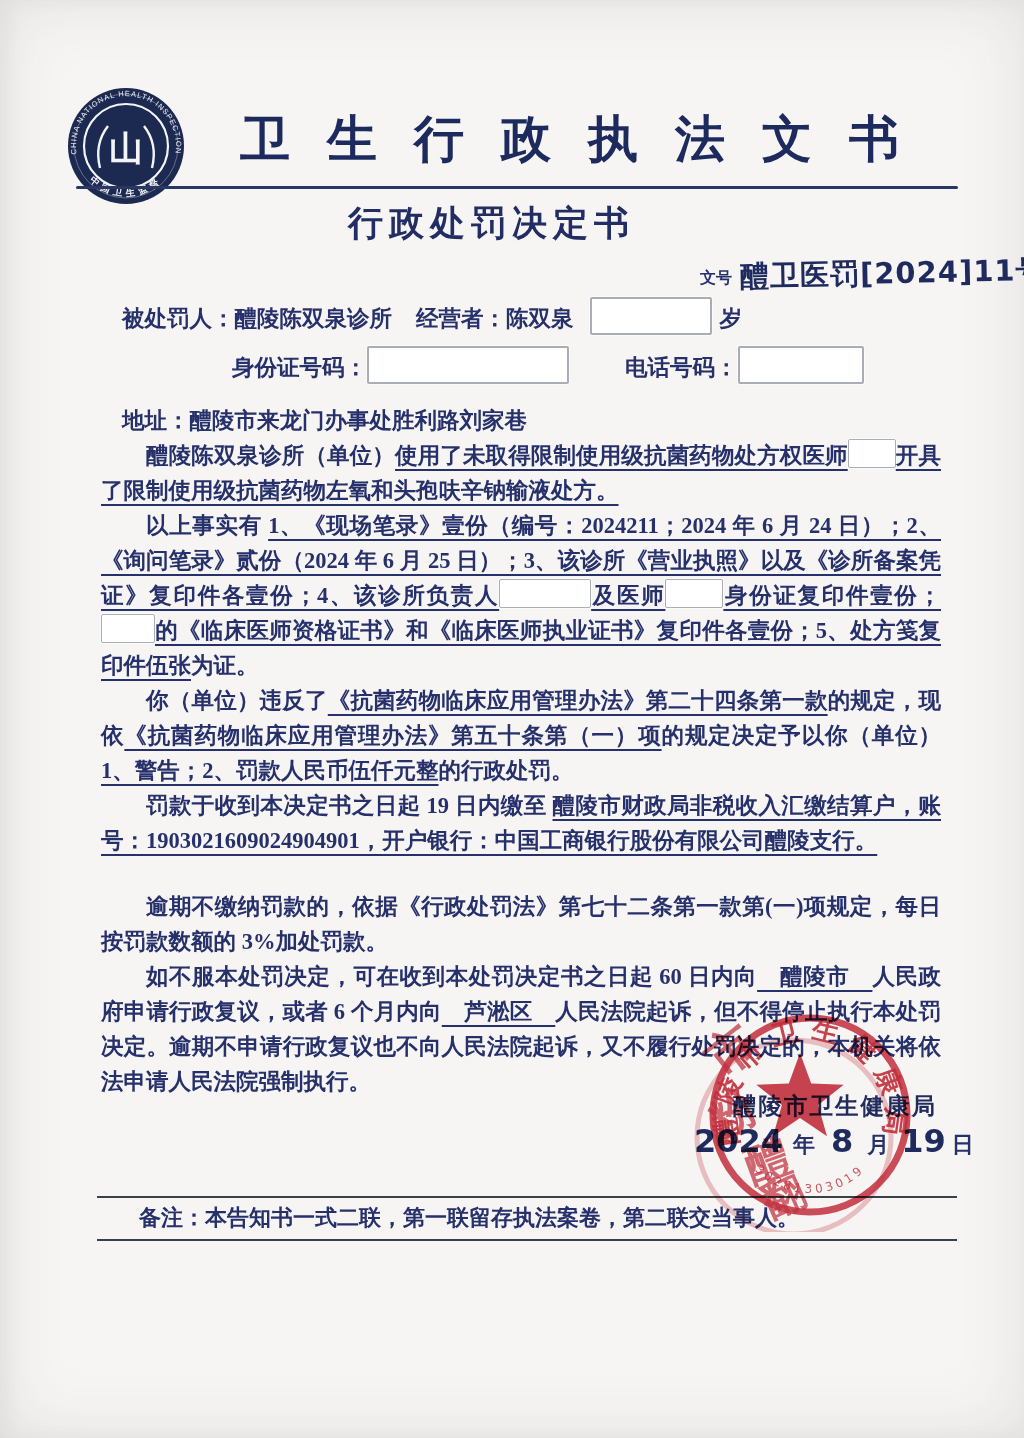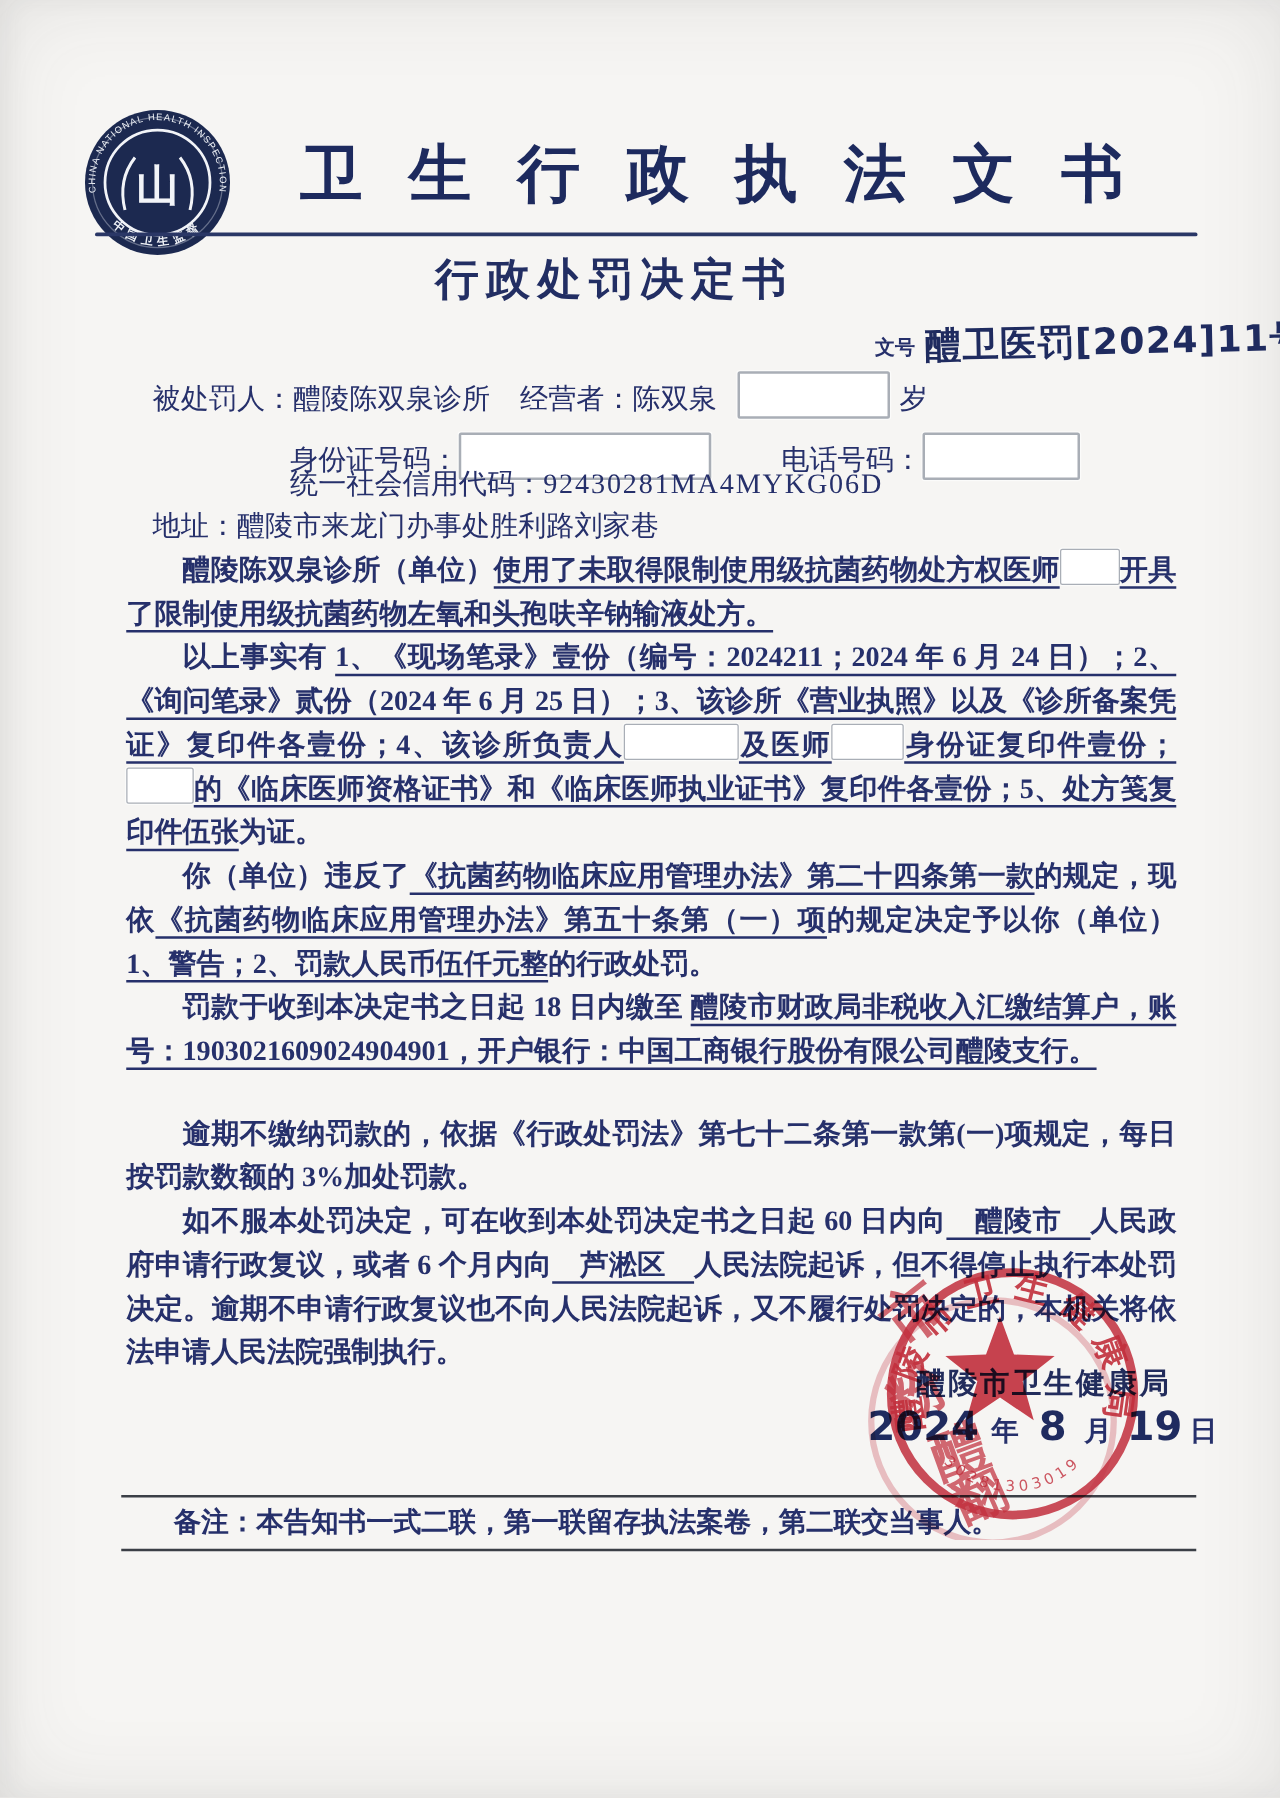--- a/index.html
+++ b/index.html
@@ -15,21 +15,21 @@
     left:240px;top:106px;font-size:50px;font-weight:bold;color:#1d2a5e;
     letter-spacing:37px;white-space:nowrap;
   }
   .header-rule{left:76px;top:186px;width:882px;height:3px;background:#2a3766;border-radius:2px;}
   .doc-title{left:348px;top:200px;font-size:35px;font-weight:bold;letter-spacing:6px;color:#222e63;}
   .docno{left:700px;top:254px;display:flex;align-items:baseline;gap:8px;white-space:nowrap;}
   .docno-label{font-size:16px;font-weight:bold;}
   .hand{font-family:"DejaVu Sans",sans-serif;font-weight:bold;color:#1f2b5f;}
   .docno-value{font-size:29px;letter-spacing:1px;transform:rotate(-1.2deg);display:inline-block;}
   
-  .frow{white-space:nowrap;font-size:22.5px;font-weight:normal;color:#26306b;}
+  .frow{white-space:nowrap;font-size:22.5px;font-weight:bold;color:#26306b;}
   .redact{
     display:inline-block;height:30px;background:#ffffff;border:2px solid #a9aeb6;
     border-radius:2px;vertical-align:-7px;box-shadow:0 0 0 1px rgba(255,255,255,.6);
   }
   .redact.tall{height:34px;vertical-align:-9px;}
   .sp8{display:inline-block;width:8px;} .sp16{display:inline-block;width:16px;}
   .sp24{display:inline-block;width:24px;} .sp56{display:inline-block;width:56px;}
   .mono{letter-spacing:1.5px;}
   
   .bodytext{
@@ -87,33 +87,30 @@
   </div>
 
   <div class="abs frow" style="left:122px;top:297px;">
     <span>被处罚人：</span><span>醴陵陈双泉诊所</span><span class="sp24"></span><span>经营者：</span><span>陈双泉</span><span class="sp16"></span><span class="redact tall" style="width:118px;"></span><span class="sp8"></span><span>岁</span>
   </div>
 
   <div class="abs frow" style="left:232px;top:346px;">
     <span>身份证号码：</span><span class="redact tall" style="width:198px;"></span><span class="sp56"></span><span>电话号码：</span><span class="redact tall" style="width:122px;"></span>
   </div>
 
-  <div class="abs frow" style="left:232px;top:371px;">
-    <span>统一社会信用代码：</span><span class="mono">92430281MA4MYKG06D</span>
-  </div>
 
   <div class="abs frow" style="left:122px;top:405px;">
     <span>地址：</span><span>醴陵市来龙门办事处胜利路刘家巷</span>
   </div>
 
   <div class="abs bodytext">
     <p class="para"><span>醴陵陈双泉诊所（单位）</span><span class="u">使用了未取得限制使用级抗菌药物处方权医师</span><span class="u redact" style="width: 46px;"></span><span class="u">开具了限制使用级抗菌药物左氧和头孢呋辛钠输液处方。</span></p>
     <p class="para"><span>以上事实有 </span><span class="u">1、《现场笔录》壹份（编号：2024211；2024 年 6 月 24 日）；2、《询问笔录》贰份（2024 年 6 月 25 日）；3、该诊所《营业执照》以及《诊所备案凭证》复印件各壹份；4、该诊所负责人</span><span class="u redact" style="width: 90px;"></span><span class="u">及医师</span><span class="u redact" style="width: 56px;"></span><span class="u">身份证复印件壹份；</span><span class="u redact" style="width: 52px;"></span><span class="u">的《临床医师资格证书》和《临床医师执业证书》复印件各壹份；5、处方笺复印件伍张</span><span>为证。</span></p>
     <p class="para"><span>你（单位）违反了</span><span class="u">《抗菌药物临床应用管理办法》第二十四条第一款</span><span>的规定，现依</span><span class="u">《抗菌药物临床应用管理办法》第五十条第（一）项</span><span>的规定决定予以你（单位）</span><span class="u">1、警告；2、罚款人民币伍仟元整</span><span>的行政处罚。</span></p>
-    <p class="para"><span>罚款于收到本决定书之日起 18 日内缴至 </span><span class="u">醴陵市财政局非税收入汇缴结算户，账号：1903021609024904901，开户银行：中国工商银行股份有限公司醴陵支行。</span></p>
+    <p class="para"><span>罚款于收到本决定书之日起 19 日内缴至 </span><span class="u">醴陵市财政局非税收入汇缴结算户，账号：1903021609024904901，开户银行：中国工商银行股份有限公司醴陵支行。</span></p>
     <p class="para gap"><span>逾期不缴纳罚款的，依据《行政处罚法》第七十二条第一款第(一)项规定，每日按罚款数额的 3%加处罚款。</span></p>
     <p class="para"><span>如不服本处罚决定，可在收到本处罚决定书之日起 60 日内向</span><span class="u">　醴陵市　</span><span>人民政府申请行政复议，或者 6 个月内向</span><span class="u">　芦淞区　</span><span>人民法院起诉，但不得停止执行本处罚决定。逾期不申请行政复议也不向人民法院起诉，又不履行处罚决定的，本机关将依法申请人民法院强制执行。</span></p>
   </div>
 
   <div class="abs agency-name">醴陵市卫生健康局</div>
   <div class="abs issue-date">
     <span class="hand d">2024</span>
       <span style="width:10px;"></span>
     <span class="l">年</span>
       <span style="width:16px;"></span>

